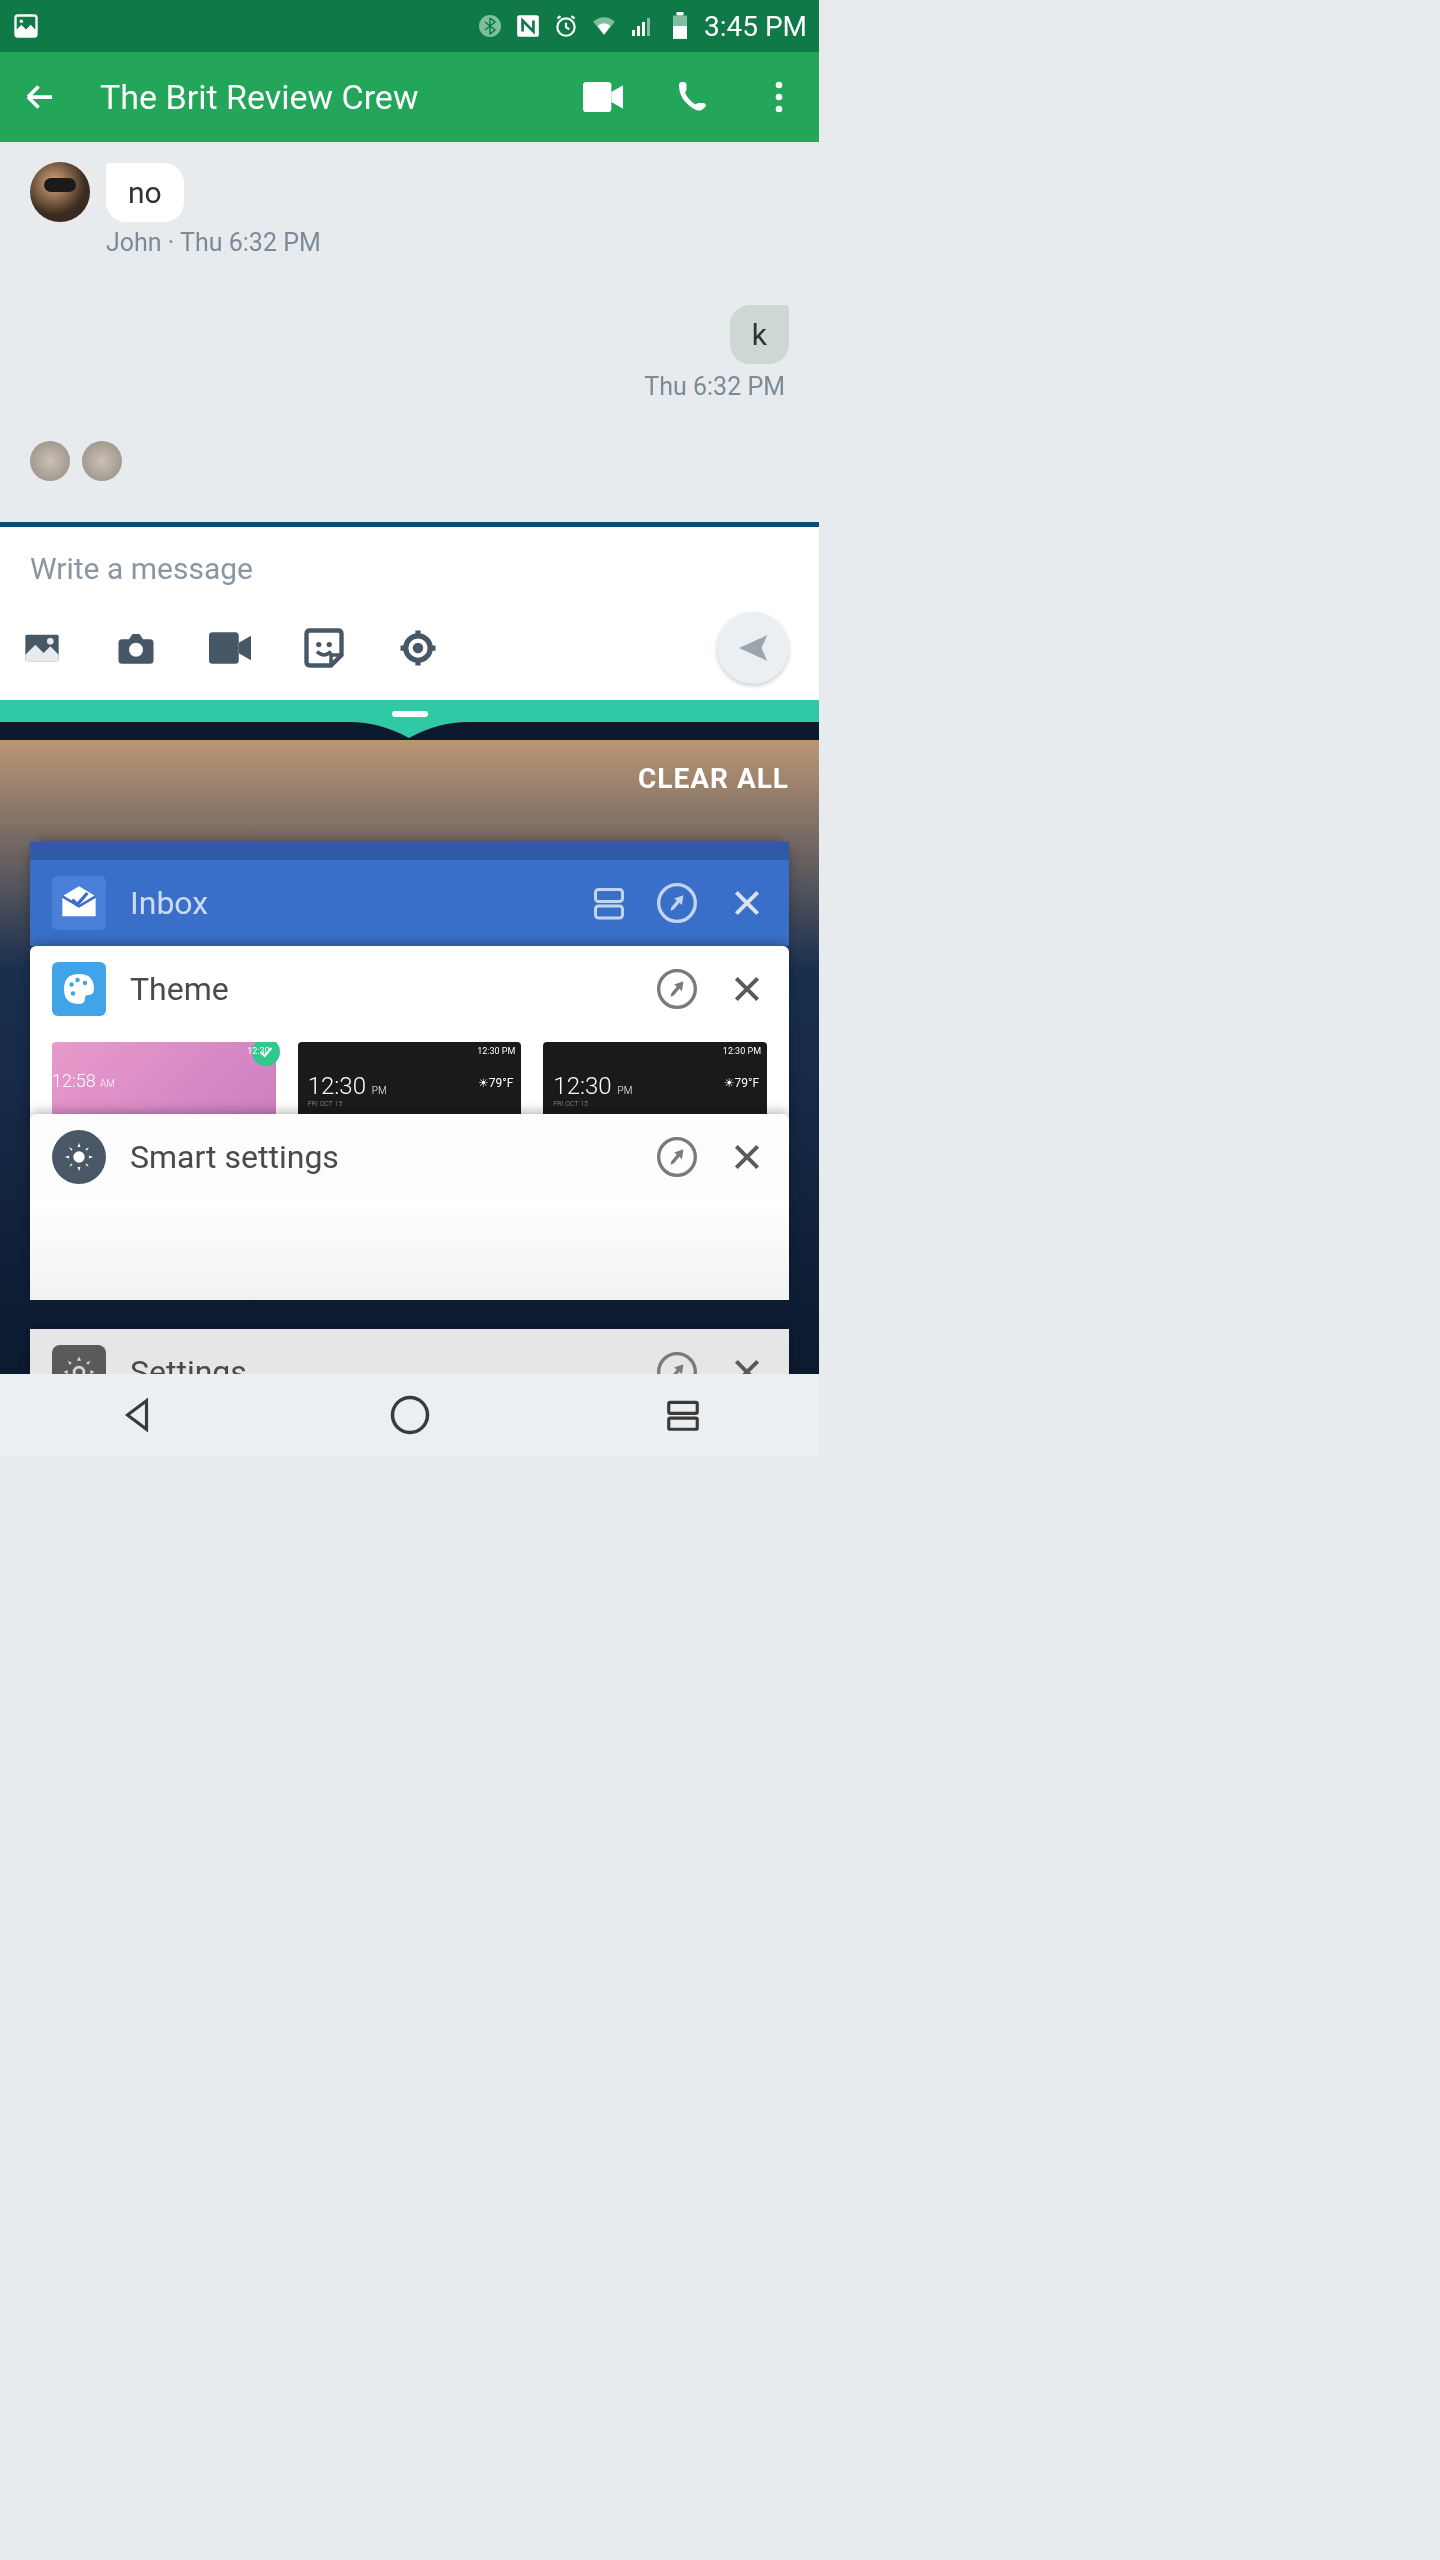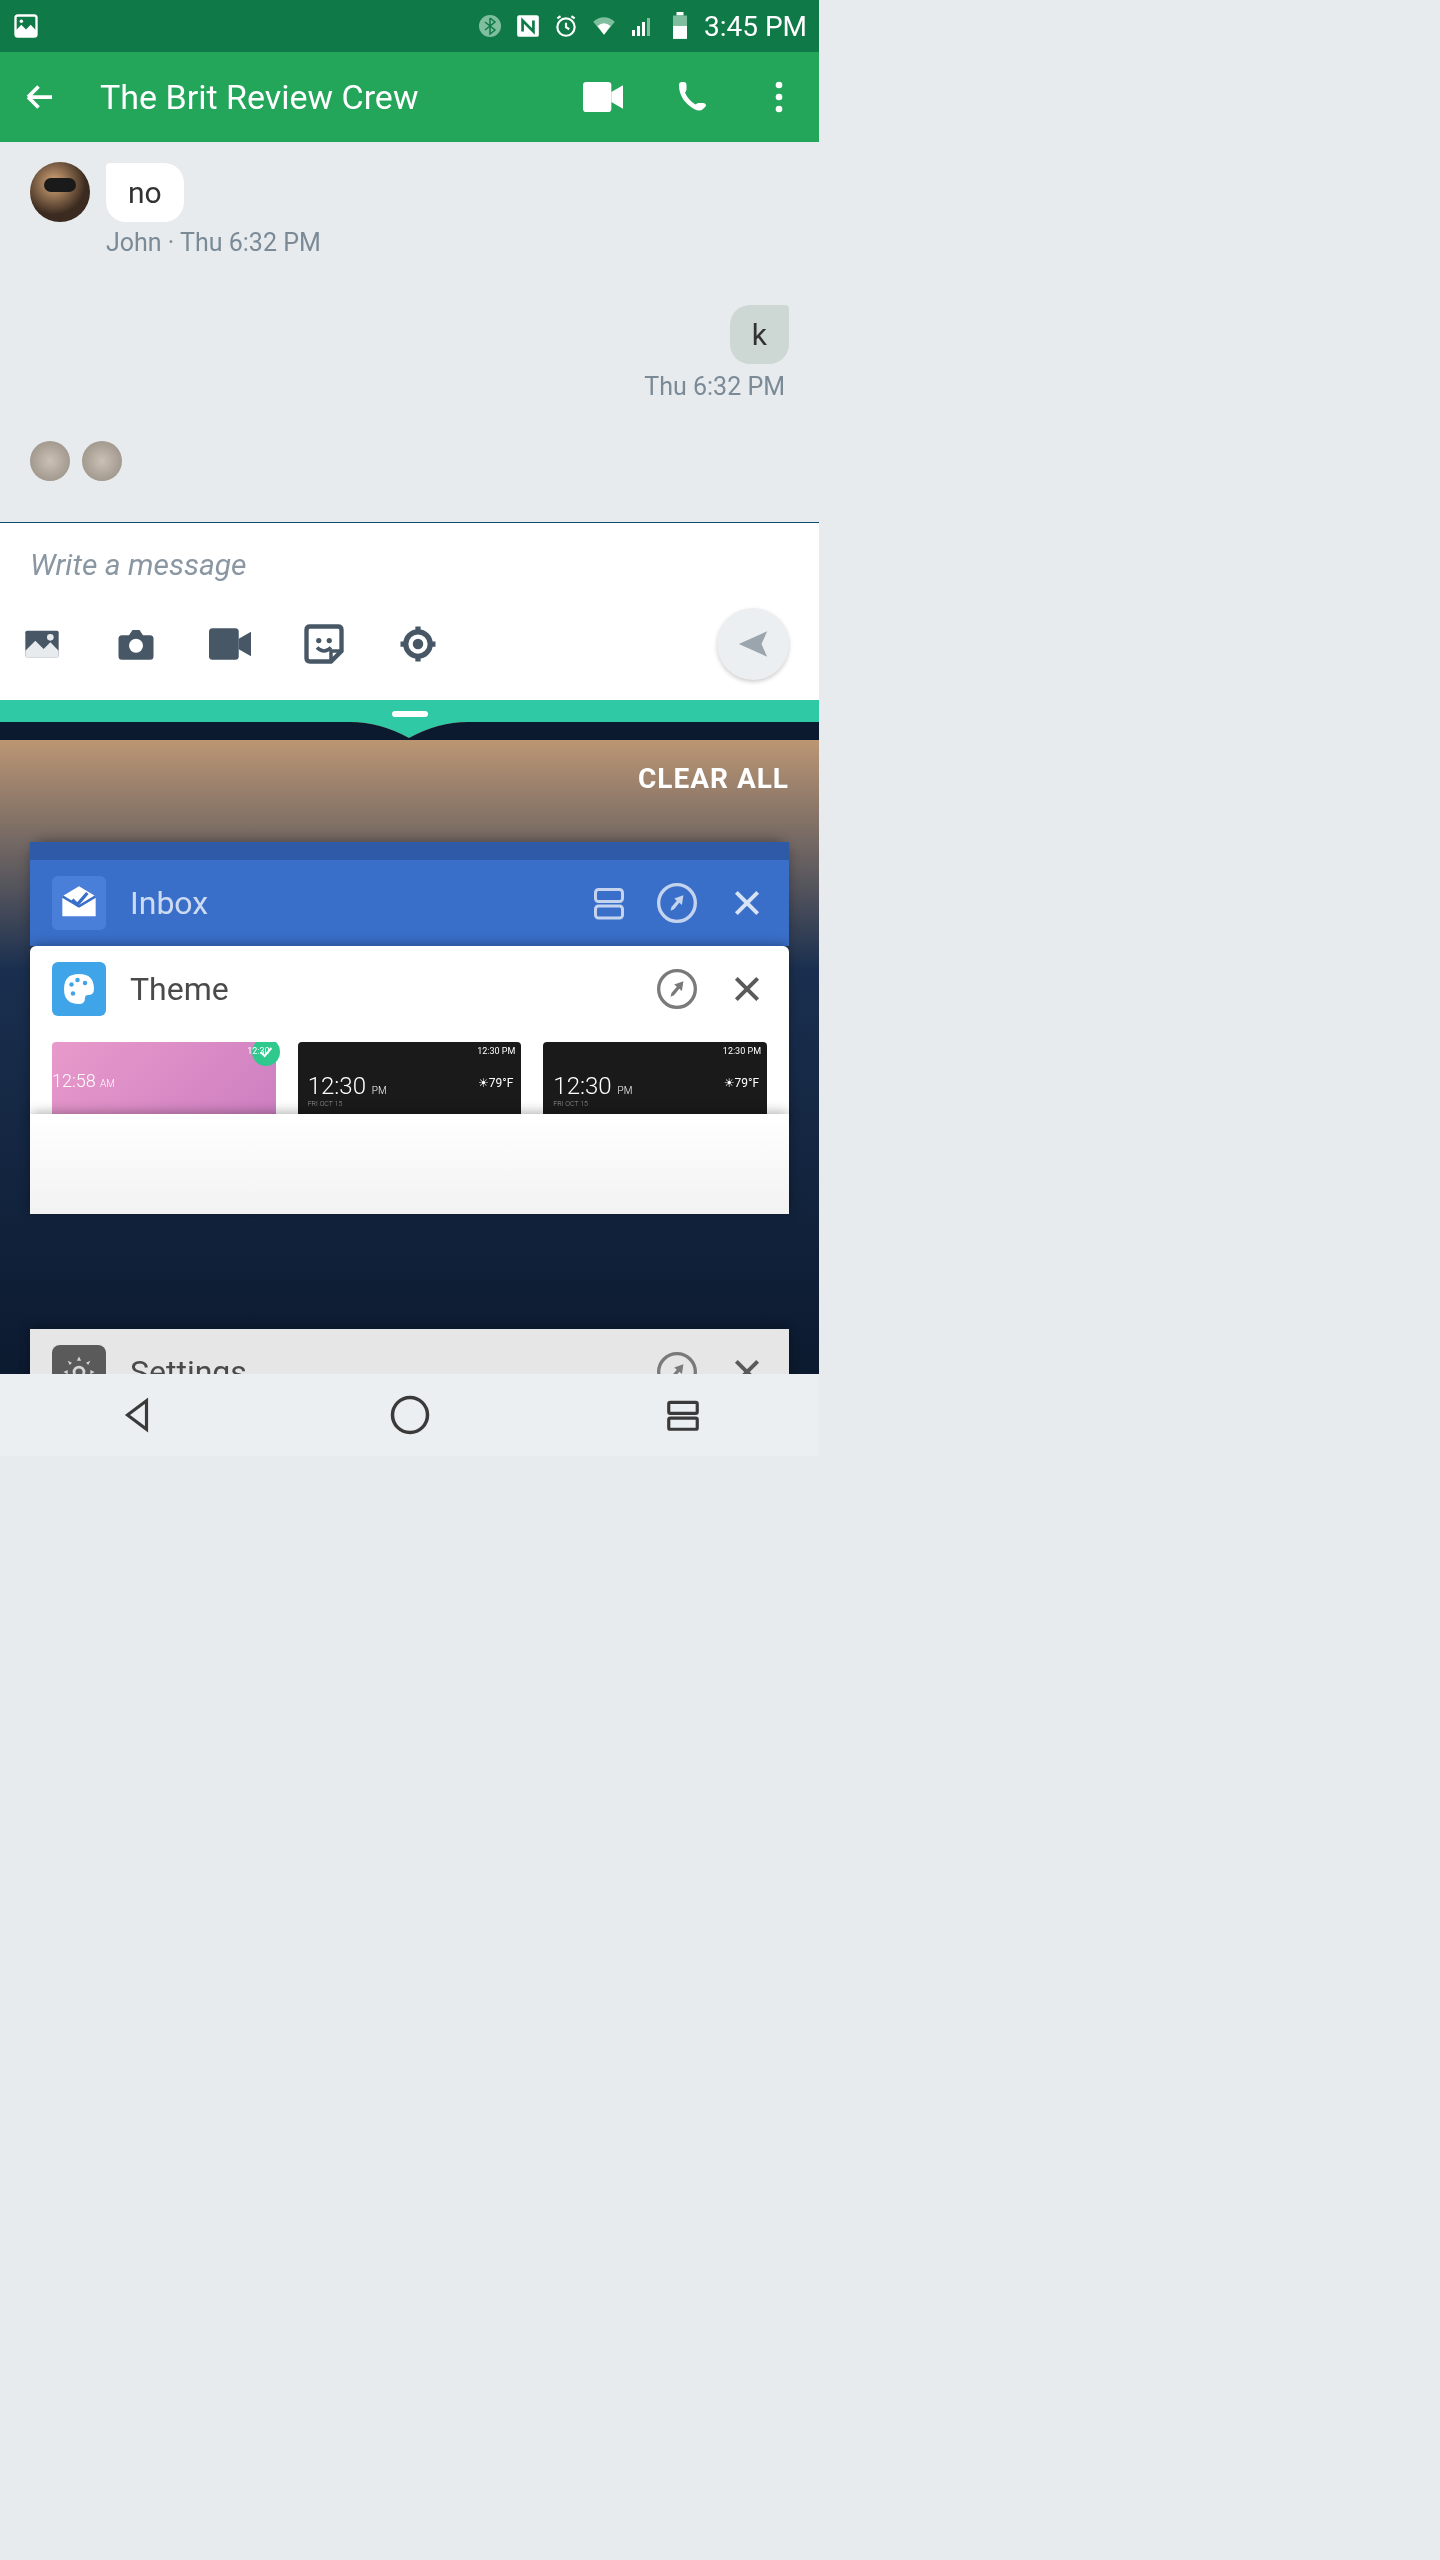--- a/index.html
+++ b/index.html
@@ -26,21 +26,21 @@
 .avatar::after { content: ""; position: absolute; top: 16px; left: 14px; width: 32px; height: 14px; background: #1a1a1a; border-radius: 8px; }
 .bubble-in { background: #fff; border-radius: 20px; padding: 12px 22px; font-size: 30px; color: #333; border-top-left-radius: 4px; }
 .meta { color: #7a8a96; font-size: 25px; margin-left: 76px; margin-top: 6px; }
 .msg-out-row { display: flex; justify-content: flex-end; margin-top: 48px; }
 .bubble-out { background: #cdd7d3; border-radius: 20px; padding: 12px 22px; font-size: 30px; color: #333; border-top-right-radius: 4px; }
 .meta-out { text-align: right; color: #7a8a96; font-size: 25px; margin-top: 8px; margin-right: 4px; }
 .seen-row { display: flex; gap: 12px; margin-top: 40px; }
 .seen-avatar { width: 40px; height: 40px; border-radius: 50%; background: radial-gradient(circle, #b8a48e 0%, #6b5a48 80%); opacity: 0.6; }
 
 
-.compose { background: #fff; border-top: 1px solid #0c4a6e; font-style: italic; }
+.compose { background: #fff; border-top: 5px solid #0c4a6e; }
 .compose-input { padding: 24px 30px 18px 30px; font-size: 30px; color: #8a97a2; }
 .compose-toolbar { display: flex; align-items: center; padding: 8px 20px 22px 20px; gap: 50px; }
 .compose-icon { width: 44px; height: 44px; display: flex; align-items: center; justify-content: center; color: #475766; }
 .send-btn { margin-left: auto; width: 72px; height: 72px; border-radius: 50%; background: #eceff1; display: flex; align-items: center; justify-content: center; box-shadow: 0 2px 4px rgba(0,0,0,0.2); margin-right: 10px; }
 
 
 .recent-backdrop { position: absolute; top: 700px; left: 0; right: 0; bottom: 82px; background: linear-gradient(180deg, #2fc9a5 0%, #2fc9a5 22px, transparent 22px), linear-gradient(180deg, #d8a87a 0%, #1a2f4f 40%, #0c1a2f 100%); }
 .recent-handle { position: absolute; top: 11px; left: 50%; transform: translateX(-50%); width: 36px; height: 6px; background: #fff; border-radius: 3px; }
 .recent-wave { position: absolute; top: 0; left: 0; right: 0; height: 40px; }
 .clear-all { position: absolute; top: 62px; right: 30px; color: #fff; font-size: 28px; font-weight: 700; letter-spacing: 1px; }
@@ -317,20 +317,42 @@
         </div>
         <div class="theme-thumb dark">
           <div class="theme-status">12:30 PM</div>
           <div class="theme-time2"><span>12:30</span> <span style="font-size:10px">PM</span><div style="font-size:7px;color:#999">FRI OCT 15</div></div>
           <div class="theme-temp">☀<span>79°F</span></div>
         </div>
       </div>
     </div>
 
     <div class="card card-smart">
+      <div class="card-header">
+        <div class="card-icon" style="background:#4a5766;border-radius:50%">
+          <svg width="34" height="34" viewBox="0 0 24 24">
+              <circle cx="12" cy="12" r="4" fill="#fff"></circle>
+              <path d="M12 2 L13 5 L11 5 Z M12 22 L13 19 L11 19 Z M2 12 L5 13 L5 11 Z M22 12 L19 13 L19 11 Z M5 5 L7.5 6.5 L6.5 7.5 Z M19 19 L16.5 17.5 L17.5 16.5 Z M19 5 L17.5 7.5 L16.5 6.5 Z M5 19 L6.5 16.5 L7.5 17.5 Z" fill="#fff"></path>
+            </svg>
+        </div>
+        <div class="card-title">Smart settings</div>
+        <div class="card-actions">
+          <span class="pin-icon">
+            <svg width="40" height="40" viewBox="0 0 24 24">
+                <circle cx="12" cy="12" r="11" fill="none" stroke="#7a7a7a" stroke-width="2"></circle>
+                <path d="M12 6 L15 11 H13 V16 L12 18 L11 16 V11 H9 Z" fill="#7a7a7a" transform="rotate(40 12 12)"></path>
+              </svg>
+          </span>
+          <span class="close-icon">
+            <svg width="32" height="32" viewBox="0 0 24 24">
+                <path d="M4 4 L20 20 M20 4 L4 20" stroke="#5a5a5a" stroke-width="3"></path>
+              </svg>
+          </span>
+        </div>
+      </div>
       <div class="card-smart-body"></div>
     </div>
 
     <div class="card card-settings">
       <div class="card-header">
         <div class="card-icon" style="background:#5a5a5a;border-radius:8px">
           <svg width="34" height="34" viewBox="0 0 24 24">
               <circle cx="12" cy="12" r="3.5" fill="none" stroke="#d6d6d6" stroke-width="2"></circle>
               <path d="M12 1 L13.5 4 L10.5 4 Z M12 23 L13.5 20 L10.5 20 Z M1 12 L4 13.5 L4 10.5 Z M23 12 L20 13.5 L20 10.5 Z M4 4 L7 5.5 L5.5 7 Z M20 20 L17 18.5 L18.5 17 Z M20 4 L18.5 7 L17 5.5 Z M4 20 L5.5 17 L7 18.5 Z" fill="#d6d6d6"></path>
             </svg>

